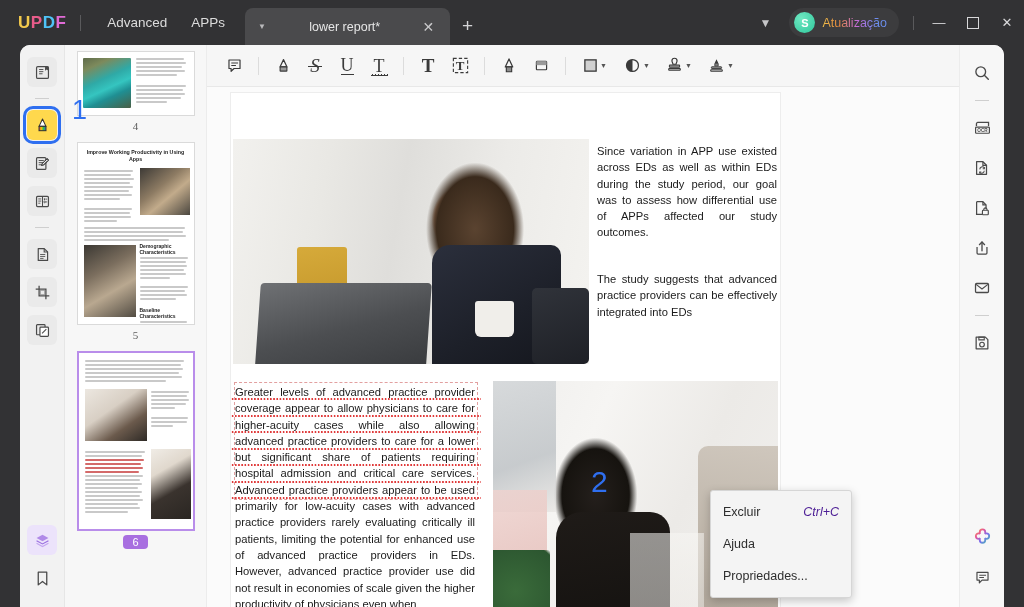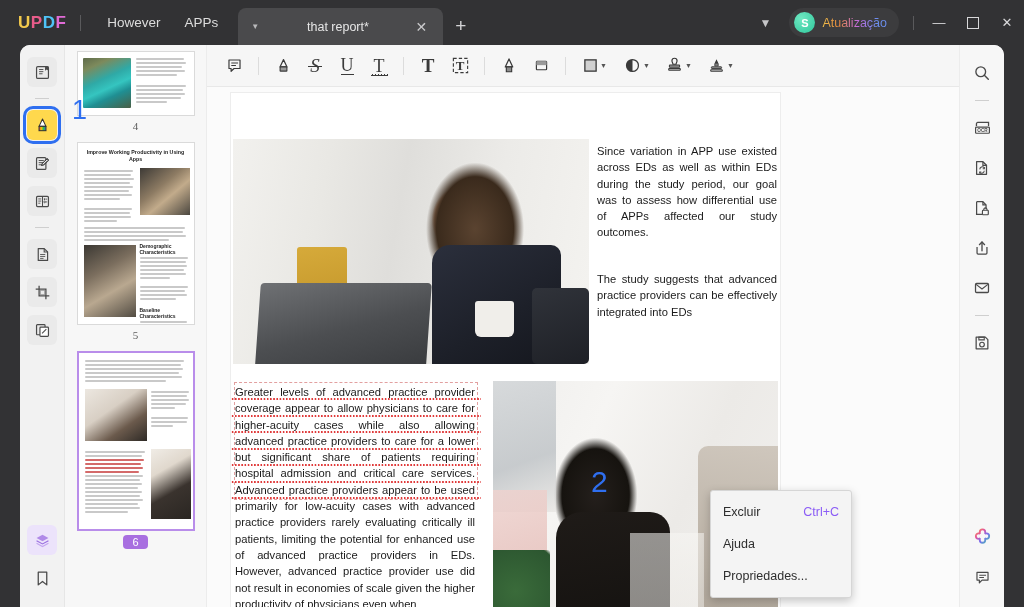--- a/index.html
+++ b/index.html
@@ -133,21 +133,21 @@
   
   .ctx {
     position:absolute; left:503px; top:403px; width:142px;
     background:#f4f4f4; border:1px solid #d6d6d6; border-radius:3px;
     box-shadow:0 3px 10px rgba(0,0,0,.22); padding:5px 0; z-index:30;
   }
   .ctx-item {
     display:flex; align-items:center; height:32px; padding:0 12px;
     font-size:12.5px; color:#2e2e2e;
   }
-  .ctx-item .sc { margin-left:auto; color:#8b5cf6; }
+  .ctx-item .sc { margin-left:auto; color:#4c1d95;font-style:italic; }
   .ctx-item.hl { outline:2.5px solid #2f6ff0; outline-offset:-1px;
                  background:#f4f4f4; border-radius:3px; }
 
   .step-num { position:absolute; color:#2f6ff0; font-size:27px;
               font-family:"Liberation Sans",sans-serif; z-index:40; }
 
   
   .rrail {
     width:45px; flex:0 0 45px; background:#f7f7f7; border-left:1px solid #ececec;
     display:flex; flex-direction:column; align-items:center; padding-top:8px;
@@ -164,27 +164,27 @@
 <div class="app">
 
   <div class="titlebar">
     <div class="logo">
       <span>U</span>
         <span>P</span>
         <span>D</span>
         <span>F</span>
     </div>
     <div class="vsep"></div>
-    <div class="menu-item">However</div>
+    <div class="menu-item">Advanced</div>
     <div class="menu-item">APPs</div>
 
     <div class="tabstrip">
       <div class="tab">
         <span class="tab-caret">▼</span>
-        <span class="tab-title">that report*</span>
+        <span class="tab-title">lower report*</span>
         <span class="tab-close">✕</span>
       </div>
       <div class="tab-add">+</div>
     </div>
 
     <div class="tb-right">
       <div class="chev-down">▼</div>
       <div class="update-pill">
         <div class="avatar">S</div>
         <div class="update-text">Atualização</div>

